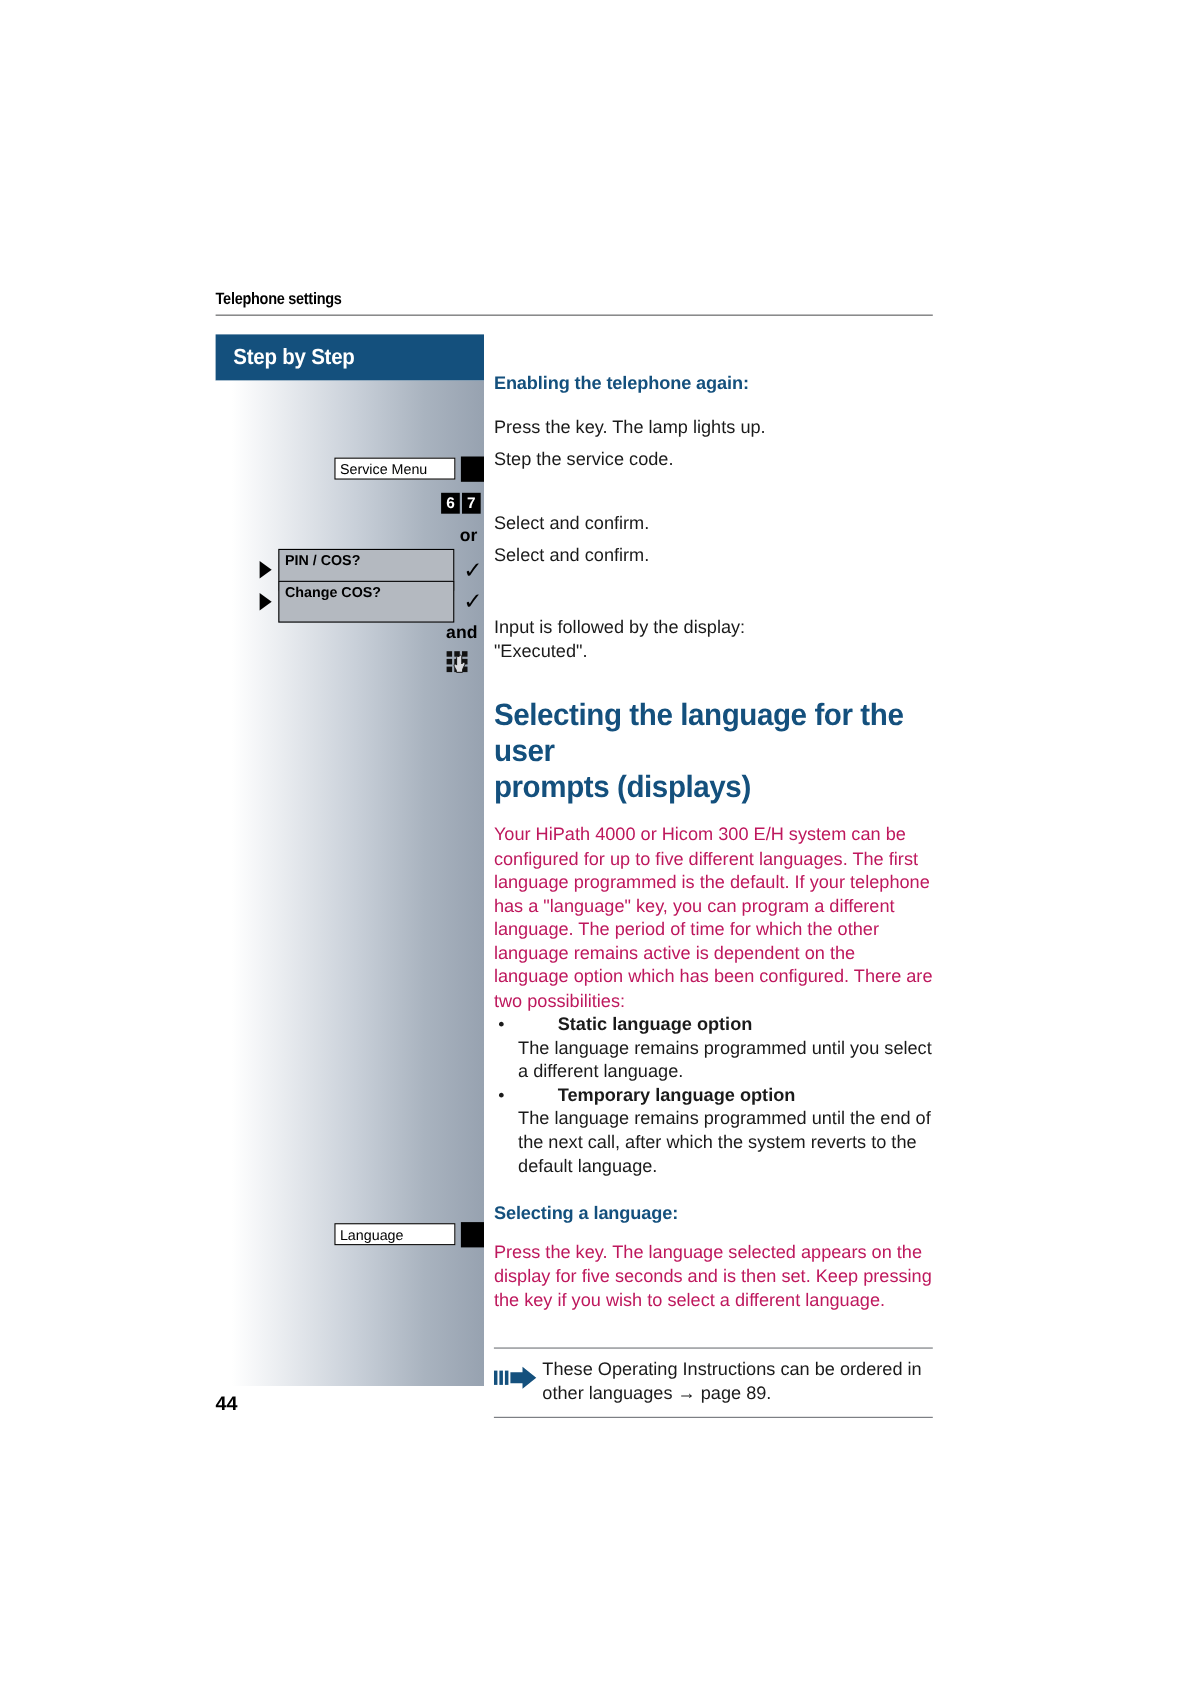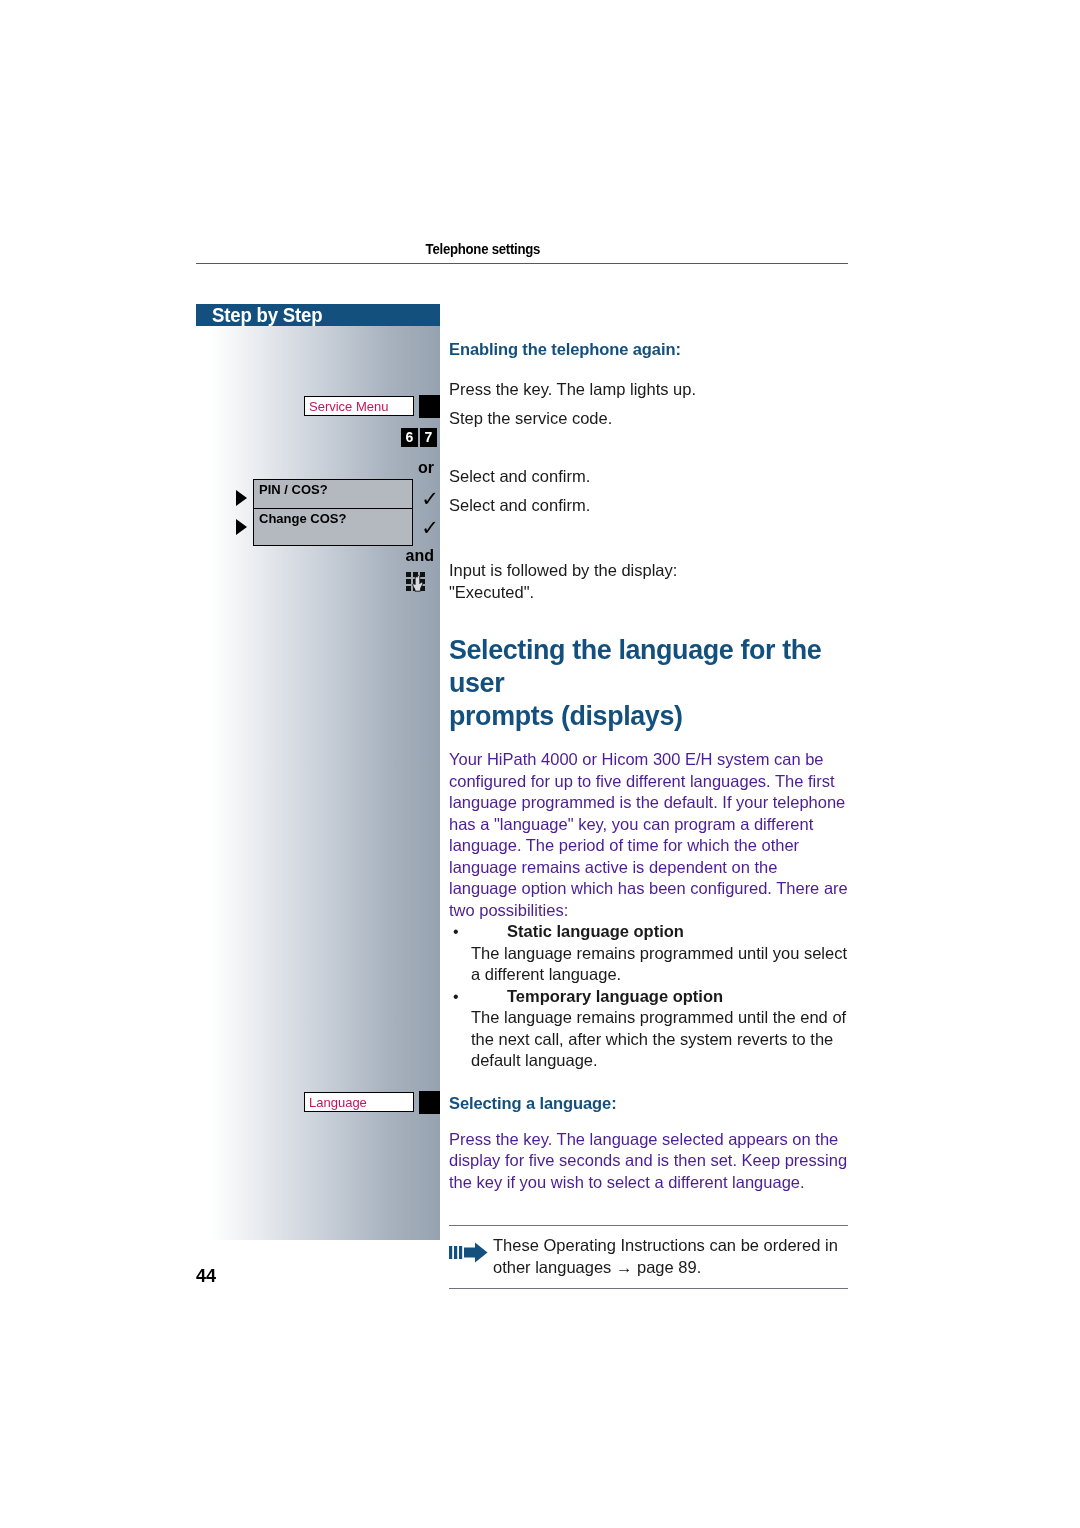--- a/index.html
+++ b/index.html
@@ -13,23 +13,22 @@
     position: relative;
     font-family: "Liberation Sans", sans-serif;
     color: #1a1a1a;
     overflow: hidden;
   }
 
   
   #running-head {
     position: absolute;
     left: 196px;
-    top: 240px;
+    top: 263px;
     width: 652px;
-    text-align: center;
   }
   #running-head .rh-text {
     font-size: 15px;
     font-weight: bold;
     letter-spacing: -0.3px;
     color: #000;
     font-stretch: condensed;
     transform: scaleX(0.88);
     transform-origin: left center;
   }
@@ -41,21 +40,21 @@
 
   
   #sidebar {
     position: absolute;
     left: 196px;
     top: 304px;
     width: 244px;
     height: 948px;
   }
   #sidebar-header {
-    height: 22px;
+    height: 42px;
     background: #14507d;
     display: flex;
     align-items: center;
     padding-left: 16px;
     box-sizing: border-box;
   }
   #sidebar-header .sbh-text {
     color: #ffffff;
     font-size: 20px;
     font-weight: bold;
@@ -97,21 +96,21 @@
     align-items: center;
   }
   .fkey-label {
     background: #ffffff;
     border: 1.5px solid #000;
     height: 20px;
     line-height: 20px;
     box-sizing: border-box;
     padding: 0 4px;
     font-size: 13px;
-    color: #be185d;
+    color: #000000;
     min-width: 110px;
   }
   .fkey-led {
     width: 21px;
     height: 23px;
     background: #000;
     margin-left: 5px;
   }
 
   
@@ -187,21 +186,21 @@
     font-weight: bold;
     margin: 0;
     letter-spacing: -0.4px;
     transform: scaleX(0.96);
     transform-origin: left top;
   }
   p.para {
     font-size: 16.5px;
     line-height: 21.5px;
     margin: 0;
-    color: #4c1d95;
+    color: #be185d;
   }
   ul.bullets { margin: 0; padding: 0; list-style: none; }
   ul.bullets li { position: relative; padding-left: 22px; }
   ul.bullets li .dot {
     position: absolute;
     left: 4px; top: 0;
     font-size: 16px;
     line-height: 21.5px;
   }
   .b-title { font-weight: bold; font-size: 16.5px; line-height: 21.5px; margin-left: 36px; }

